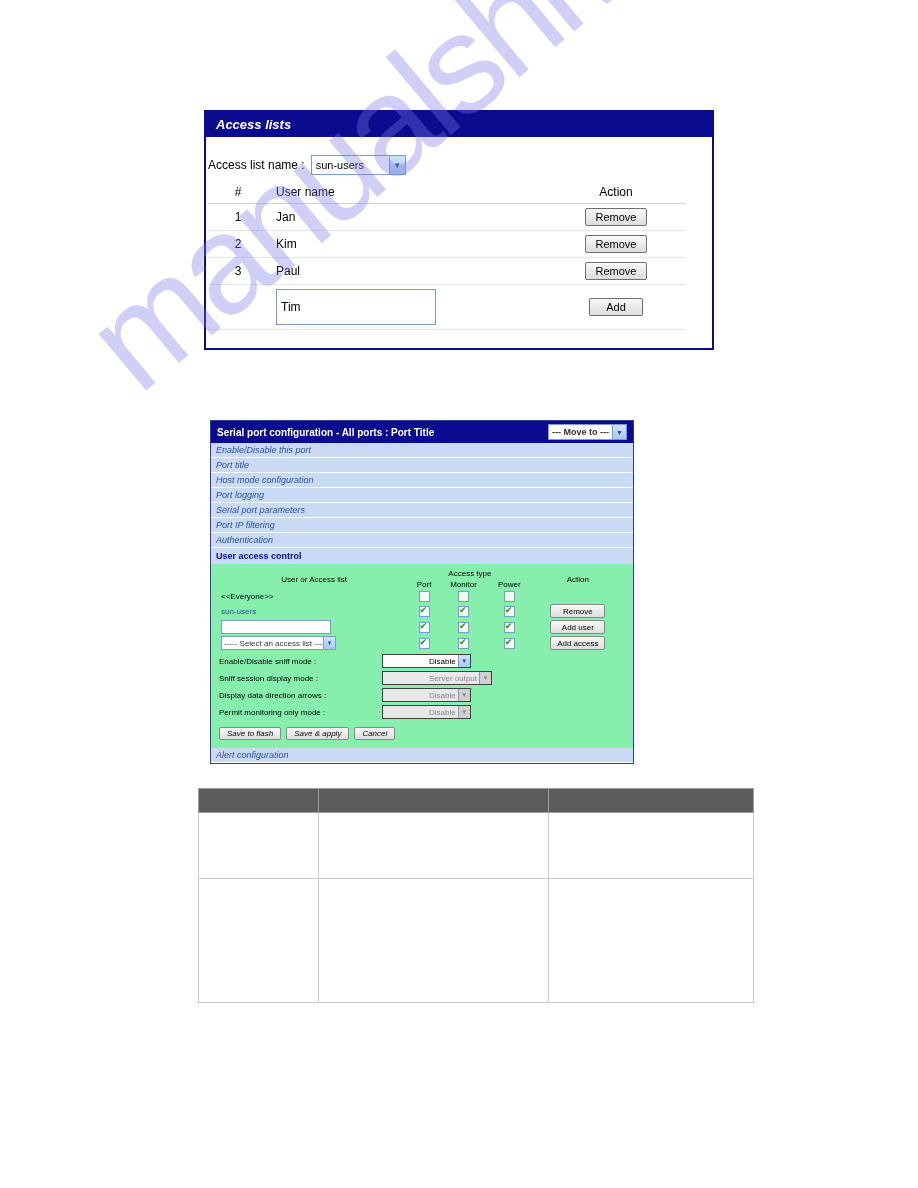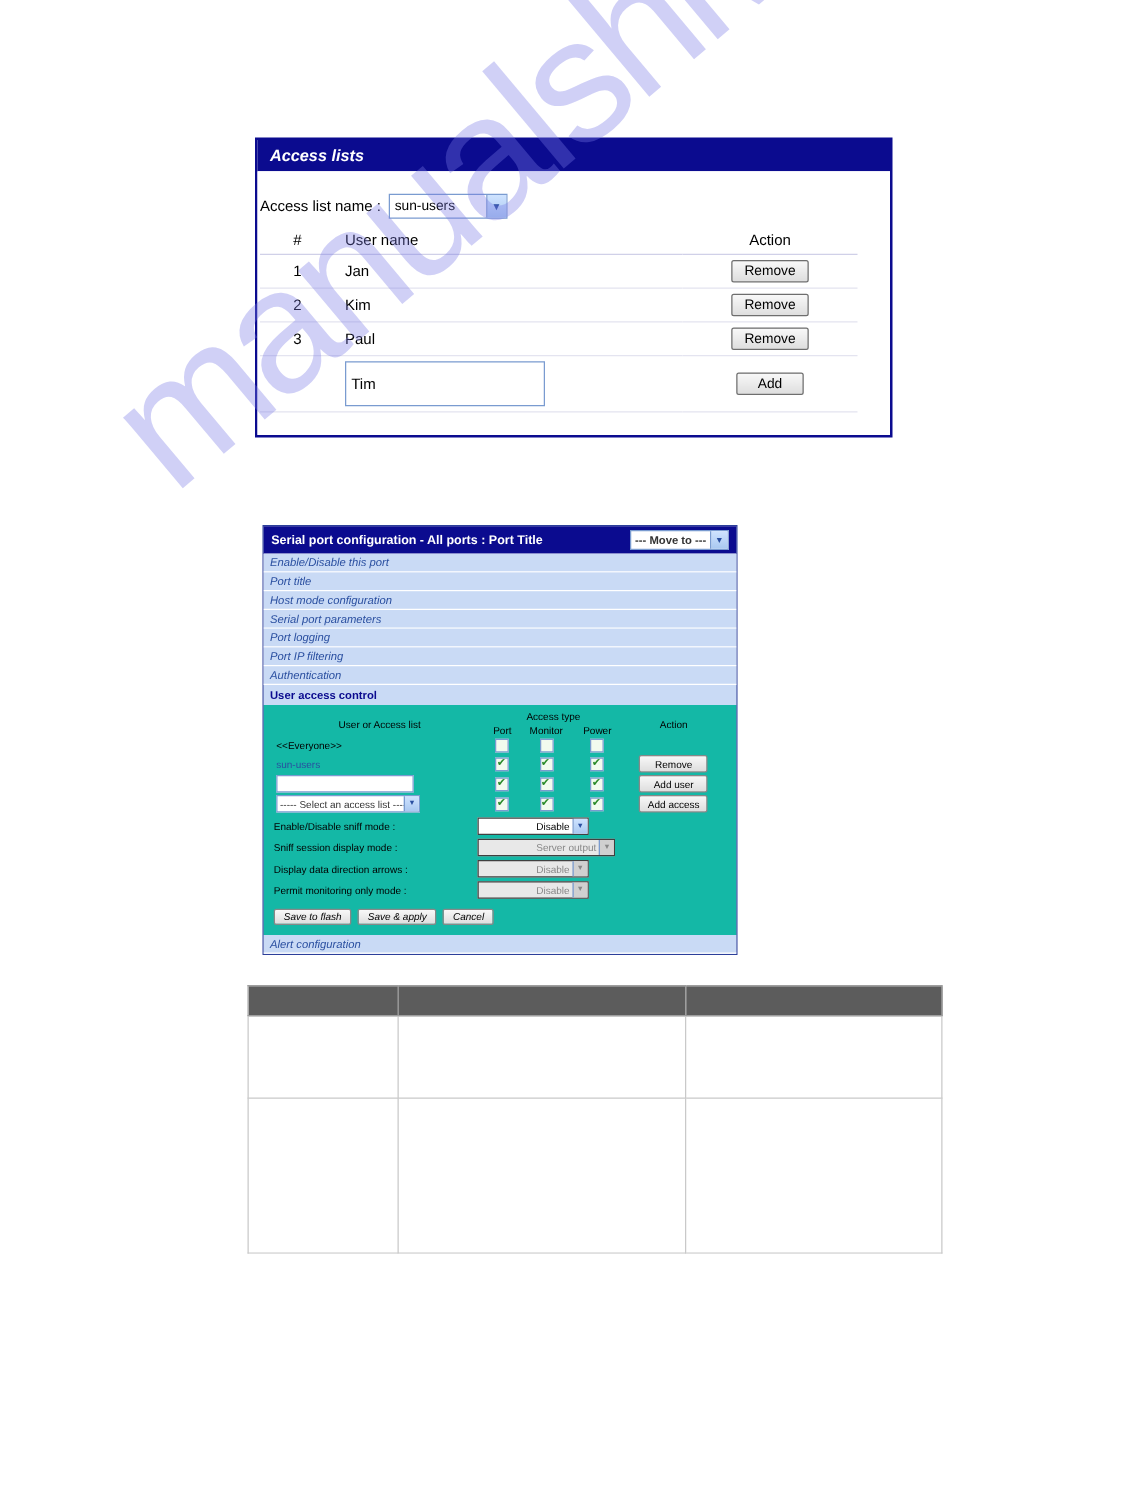--- a/index.html
+++ b/index.html
@@ -106,21 +106,21 @@
   .p1-input {
     border: 1px solid #7a9bd0;
     height: 36px;
     padding: 0 4px;
     font-size: 12px;
     width: 160px;
   }
 
   
   .panel2 {
-    width: 380px;
+    width: 424px;
     margin: 70px 0 0 210px;
     border: 1px solid #2c3f9a;
     font-family: Verdana, Geneva, sans-serif;
   }
   .panel2-header {
     background: #0b0b8f;
     color: #ffffff;
     font-weight: bold;
     font-size: 10px;
     padding: 3px 6px;
@@ -160,21 +160,21 @@
   }
   .p2-section {
     background: #c9daf5;
     color: #0b0b8f;
     font-weight: bold;
     font-size: 9px;
     padding: 3px 5px;
   }
   .p2-body {
     padding: 4px 8px 8px 8px;
-    background: #14b8a6;
+    background: #86efac;
   }
   .p2-table {
     width: 100%;
     border-collapse: collapse;
     font-size: 8px;
   }
   .p2-table th {
     font-weight: normal;
     padding: 1px 2px;
     text-align: center;
@@ -371,22 +371,22 @@
     <span>Serial port configuration - All ports : Port Title</span>
     <div class="p2-moveto">
       <span>--- Move to ---</span>
       <div class="chev">▼</div>
     </div>
   </div>
   <div class="p2-navgroup">
     <div class="p2-navitem">Enable/Disable this port</div>
     <div class="p2-navitem">Port title</div>
     <div class="p2-navitem">Host mode configuration</div>
+    <div class="p2-navitem">Port logging</div>
     <div class="p2-navitem">Serial port parameters</div>
-    <div class="p2-navitem">Port logging</div>
     <div class="p2-navitem">Port IP filtering</div>
     <div class="p2-navitem">Authentication</div>
   </div>
   <div class="p2-section">User access control</div>
   <div class="p2-body">
     <table class="p2-table">
       <tbody>
           <tr>
         <th rowspan="2">User or Access list</th>
         <th colspan="3">Access type</th>

